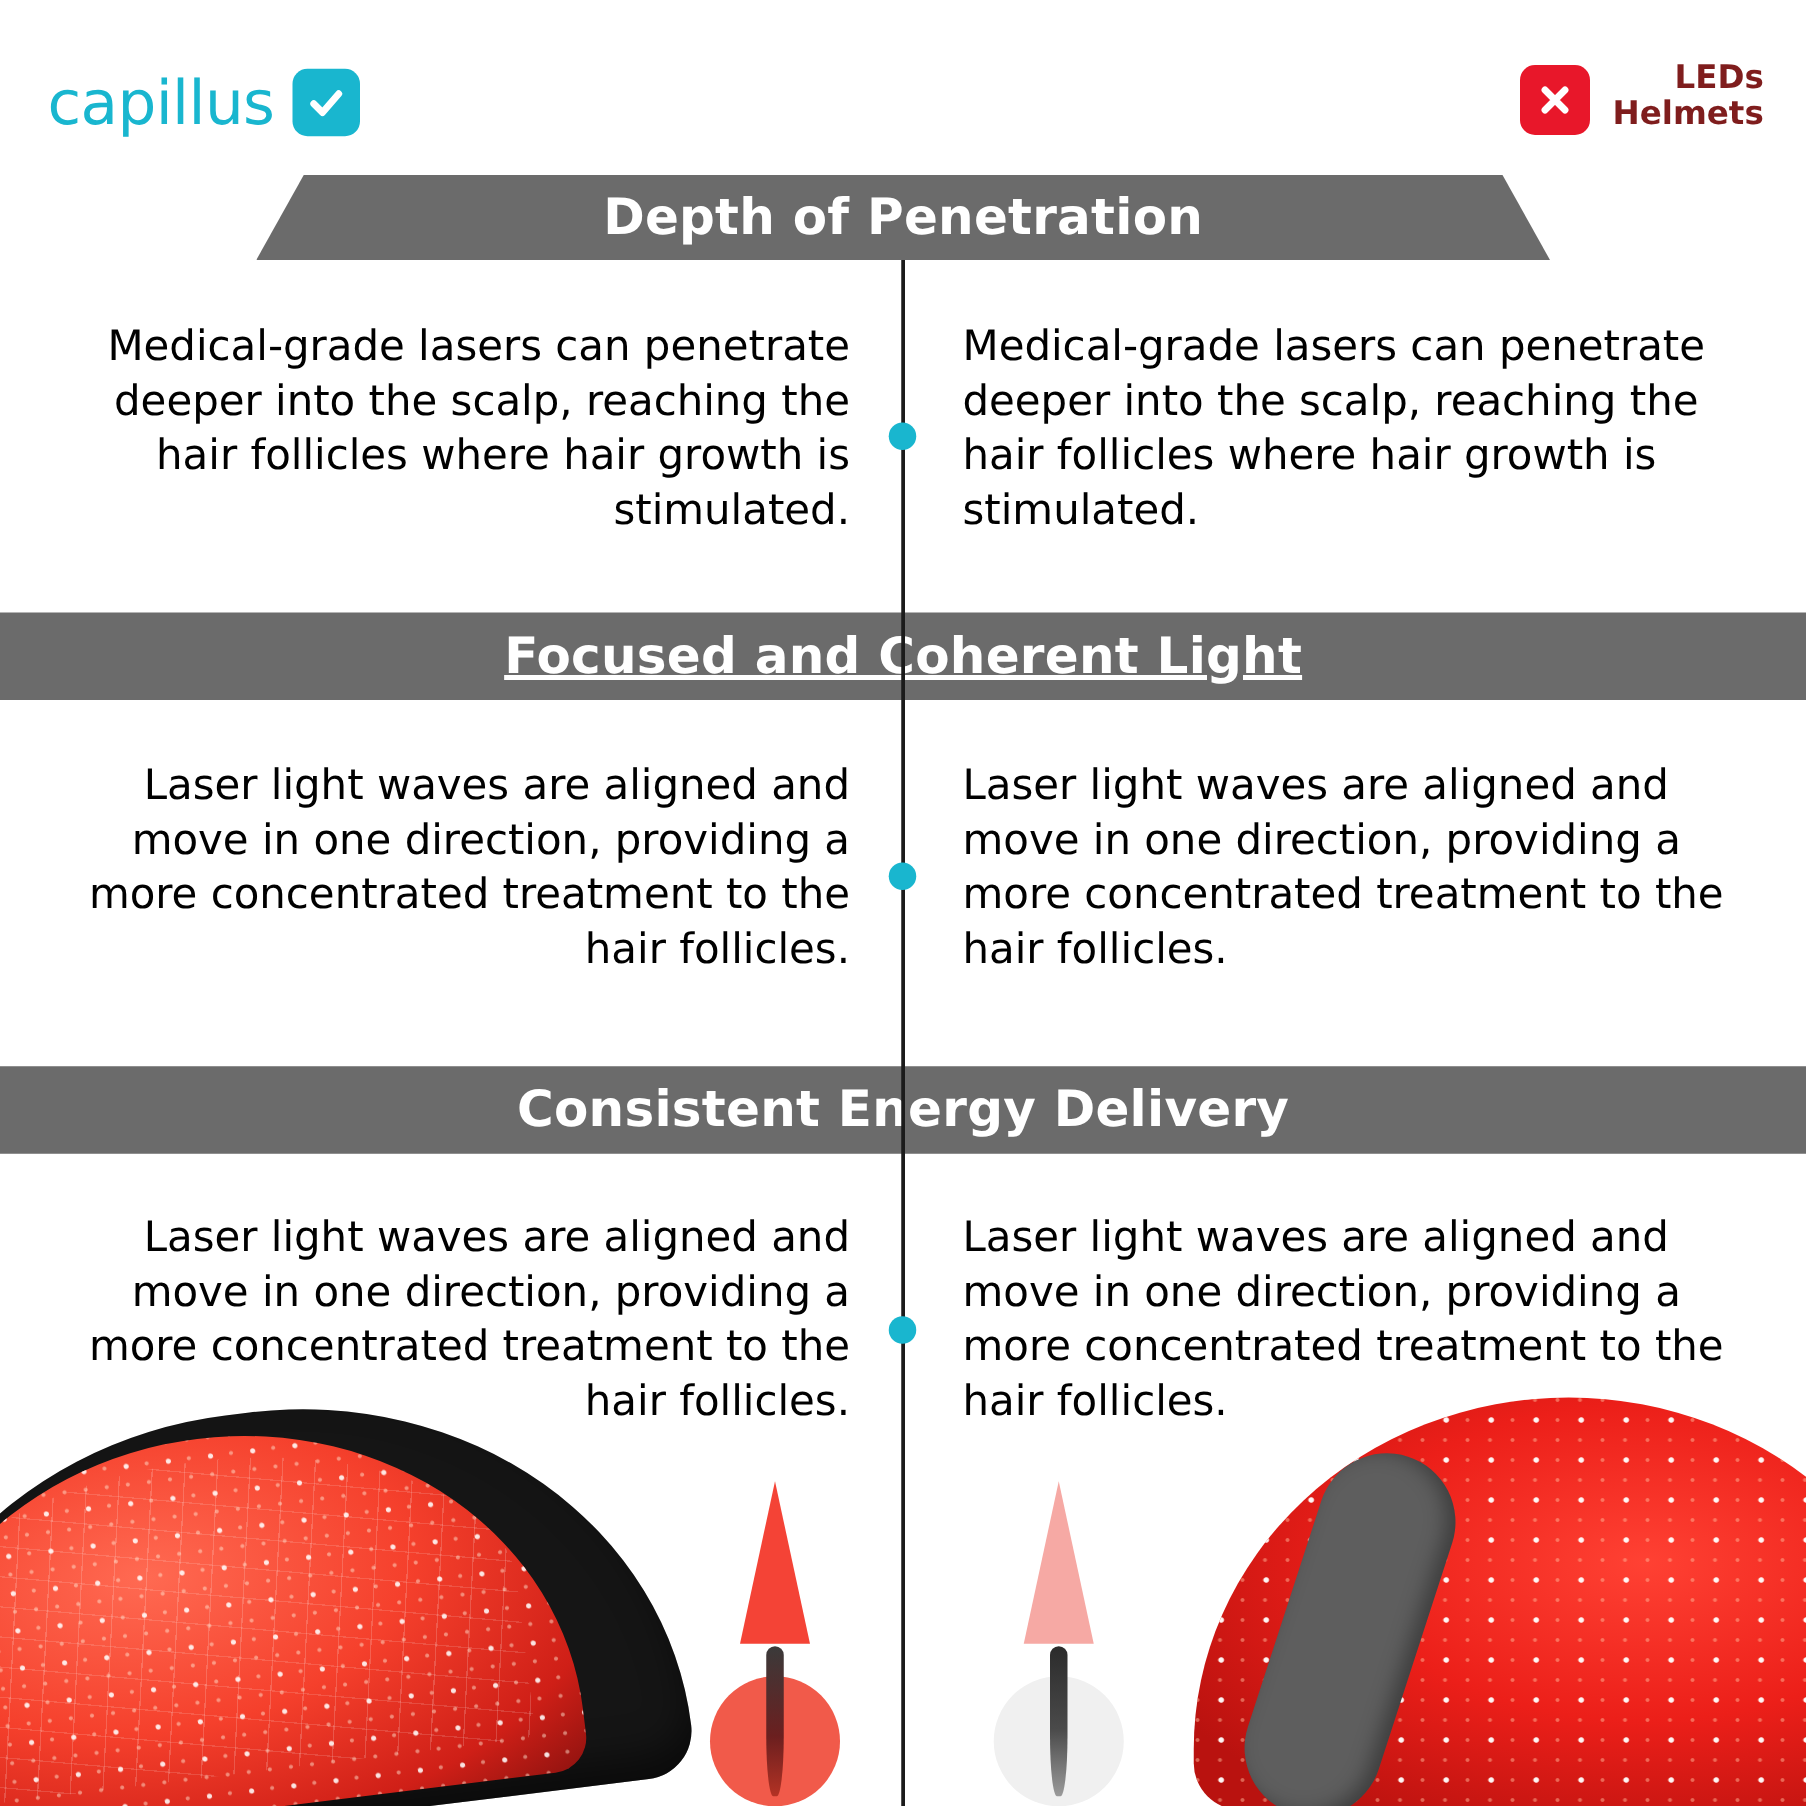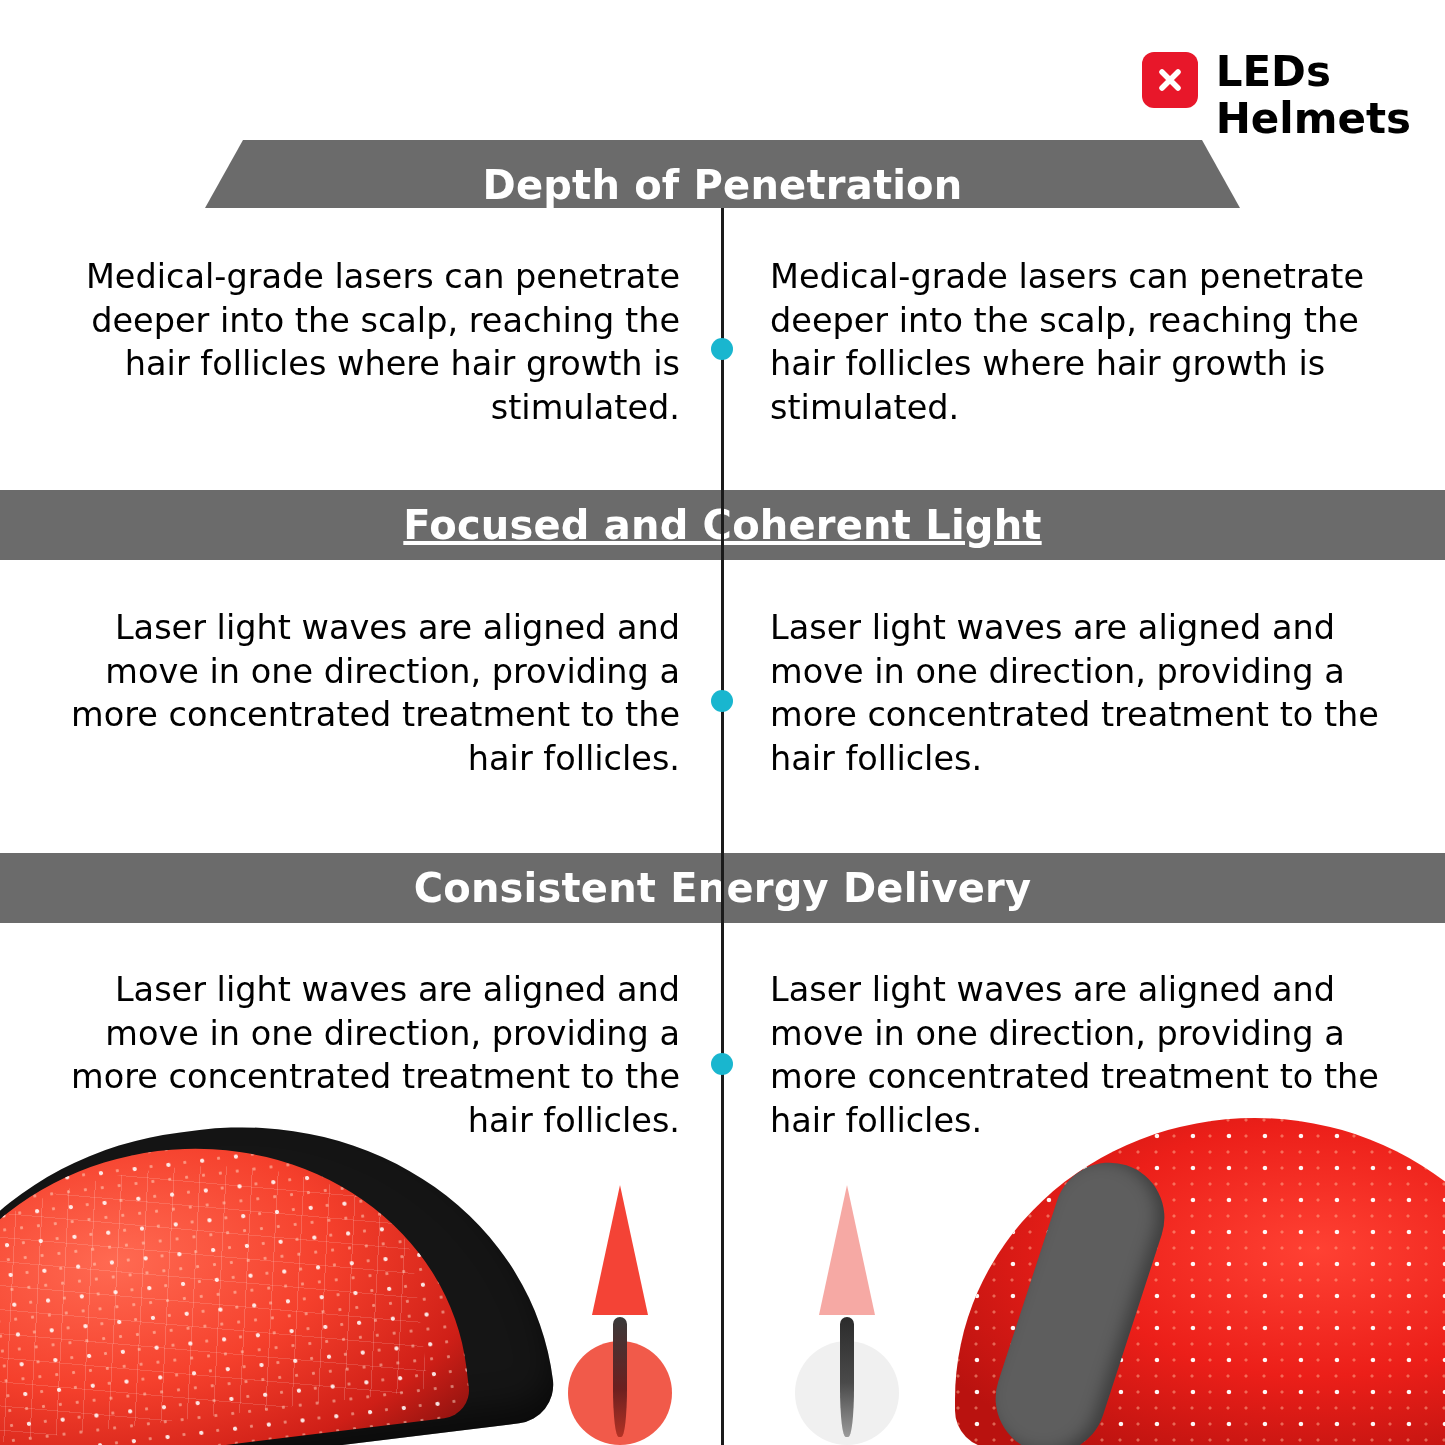--- a/index.html
+++ b/index.html
@@ -70,25 +70,25 @@
     border-radius: 12px;
     background: #e8172a;
     display: flex;
     align-items: center;
     justify-content: center;
     margin-top: 4px;
     flex: 0 0 auto;
   }
   .x-badge svg { display: block; }
   .right-label-text {
-    font-size: 42px;
+    font-size: 26px;
     font-weight: bold;
-    color: #000000;
+    color: #7f1d1d;
     line-height: 1.13;
-    text-align: left;
+    text-align: right;
     white-space: pre-line;
   }
 
   
   .band {
     position: absolute;
     left: 0;
     width: 1445px;
     background: #6b6b6b;
     color: #ffffff;
@@ -107,21 +107,21 @@
   }
   .band-1 .band-inner {
     position: absolute;
     left: 205px;
     top: 0;
     width: 1035px;
     height: 68px;
     background: #6b6b6b;
     clip-path: polygon(38px 0, 997px 0, 1035px 100%, 0 100%);
     display: flex;
-    align-items: flex-end;
+    align-items: center;
     justify-content: center;
   }
   .band-1 { background: transparent; }
   .band-2 { top: 490px; height: 70px; text-decoration: underline; }
   .band-3 { top: 853px; height: 70px; }
 
   
   .divider {
     position: absolute;
     left: 721px;
@@ -302,20 +302,28 @@
   .hair-dark {
     background: linear-gradient(to bottom, #2b2b2b 0%, #4a4a4a 55%, #9a9a9a 100%);
   }
 </style>
 </head>
 <body>
 
 <div class="page">
 
   <div class="header">
+    <div class="brand">
+      <div class="brand-name">capillus</div>
+      <div class="brand-check">
+        <svg width="34" height="34" viewBox="0 0 34 34">
+          <path d="M7 18 L14 25 L27 10" fill="none" stroke="#ffffff" stroke-width="5.5" stroke-linecap="round" stroke-linejoin="round"></path>
+        </svg>
+      </div>
+    </div>
 
     <div class="right-label">
       <div class="x-badge">
         <svg width="32" height="32" viewBox="0 0 32 32">
           <path d="M8 8 L24 24 M24 8 L8 24" fill="none" stroke="#ffffff" stroke-width="5.5" stroke-linecap="round"></path>
         </svg>
       </div>
       <div class="right-label-text">LEDs
 Helmets</div>
     </div>

